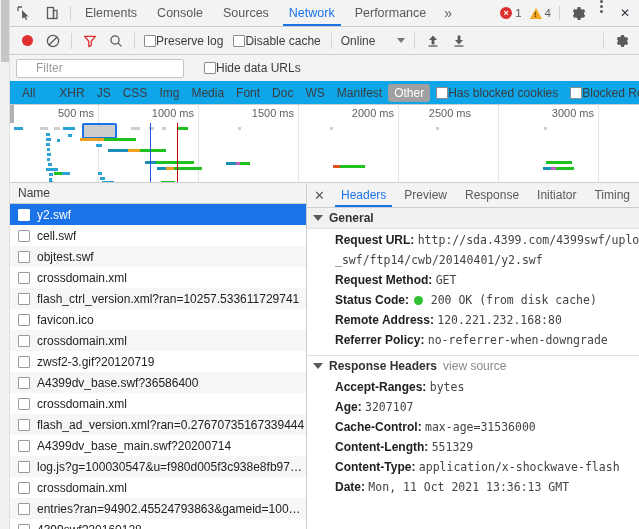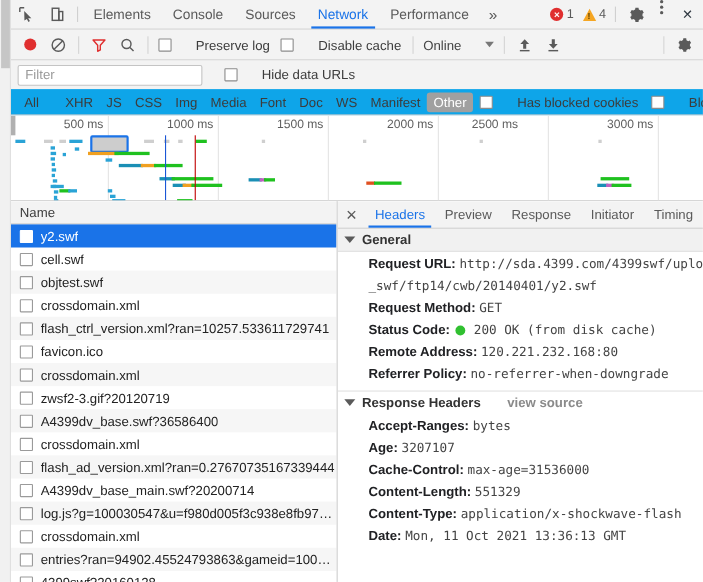--- a/index.html
+++ b/index.html
@@ -91,29 +91,29 @@
     margin-left: 22px;
   }
 
   
   .filterrow {
     position: absolute; left: 10px; top: 55px; right: 0; height: 26px;
     background: #f3f3f3; display: flex; align-items: center; padding: 0 6px;
   }
   .filter-input {
     width: 168px; height: 19px; border: 1px solid #c4c4c4; background: #fff;
-    border-radius: 2px; font-size: 12px; padding: 0 6px; color: #333;
+    border-radius: 2px; font-size: 12px; padding: 0 19px; color: #333;
     font-family: "Liberation Sans", sans-serif; outline: none;
   }
   .filter-input::placeholder { color: #9a9a9a; }
   .cbx {
     width: 12px; height: 12px; border: 1px solid #8c8c8c; background: #fff;
     border-radius: 1px; display: inline-block; flex: 0 0 auto; cursor: pointer;
   }
-  .cb-label { display: flex; align-items: center; gap: 22px; font-size: 12px; color: #3c3c3c; margin-left: 20px; white-space: nowrap; cursor: pointer;}
+  .cb-label { display: flex; align-items: center; gap: 0; font-size: 12px; color: #3c3c3c; margin-left: 20px; white-space: nowrap; cursor: pointer;}
 
   
   .typerow {
     position: absolute; left: 10px; top: 81px; right: 0; height: 24px;
     background: #0ea5e9; display: flex; align-items: center; padding: 0 6px;
     border-bottom: 1px solid #cdcdcd; overflow: hidden;
   }
   .tchip {
     font-size: 12px; color: #3c3c3c; padding: 2px 6px; border-radius: 3px;
     cursor: pointer; white-space: nowrap;
@@ -186,21 +186,21 @@
   .sec-head {
     height: 21px; background: #f1f1f1; border-bottom: 1px solid #e2e2e2;
     display: flex; align-items: center; gap: 6px; padding-left: 6px;
     font-size: 12px; font-weight: bold; color: #333; cursor: pointer;
   }
   .tri {
     width: 0; height: 0; border-left: 5px solid transparent;
     border-right: 5px solid transparent; border-top: 6px solid #5a5a5a;
     flex: 0 0 auto;
   }
-  .viewsrc { font-weight: bold; color: #8a8a8a; margin-left: 18px; cursor: pointer; }
+  .viewsrc { font-weight: normal; color: #8a8a8a; margin-left: 0; cursor: pointer; }
   .kv {
     padding: 3px 6px 3px 28px; font-size: 12px; line-height: 17px;
     color: #202124; word-break: break-all;
   }
   .k { font-weight: bold; font-family: "Liberation Sans", sans-serif; }
   .v { font-family: "DejaVu Sans Mono", monospace; font-size: 11.5px; color: #444; }
   .kv-url { white-space: nowrap; overflow: hidden; }
   .status-dot {
     display: inline-block; width: 9px; height: 9px; border-radius: 50%;
     background: #30c030; margin: 0 4px -1px 2px;

